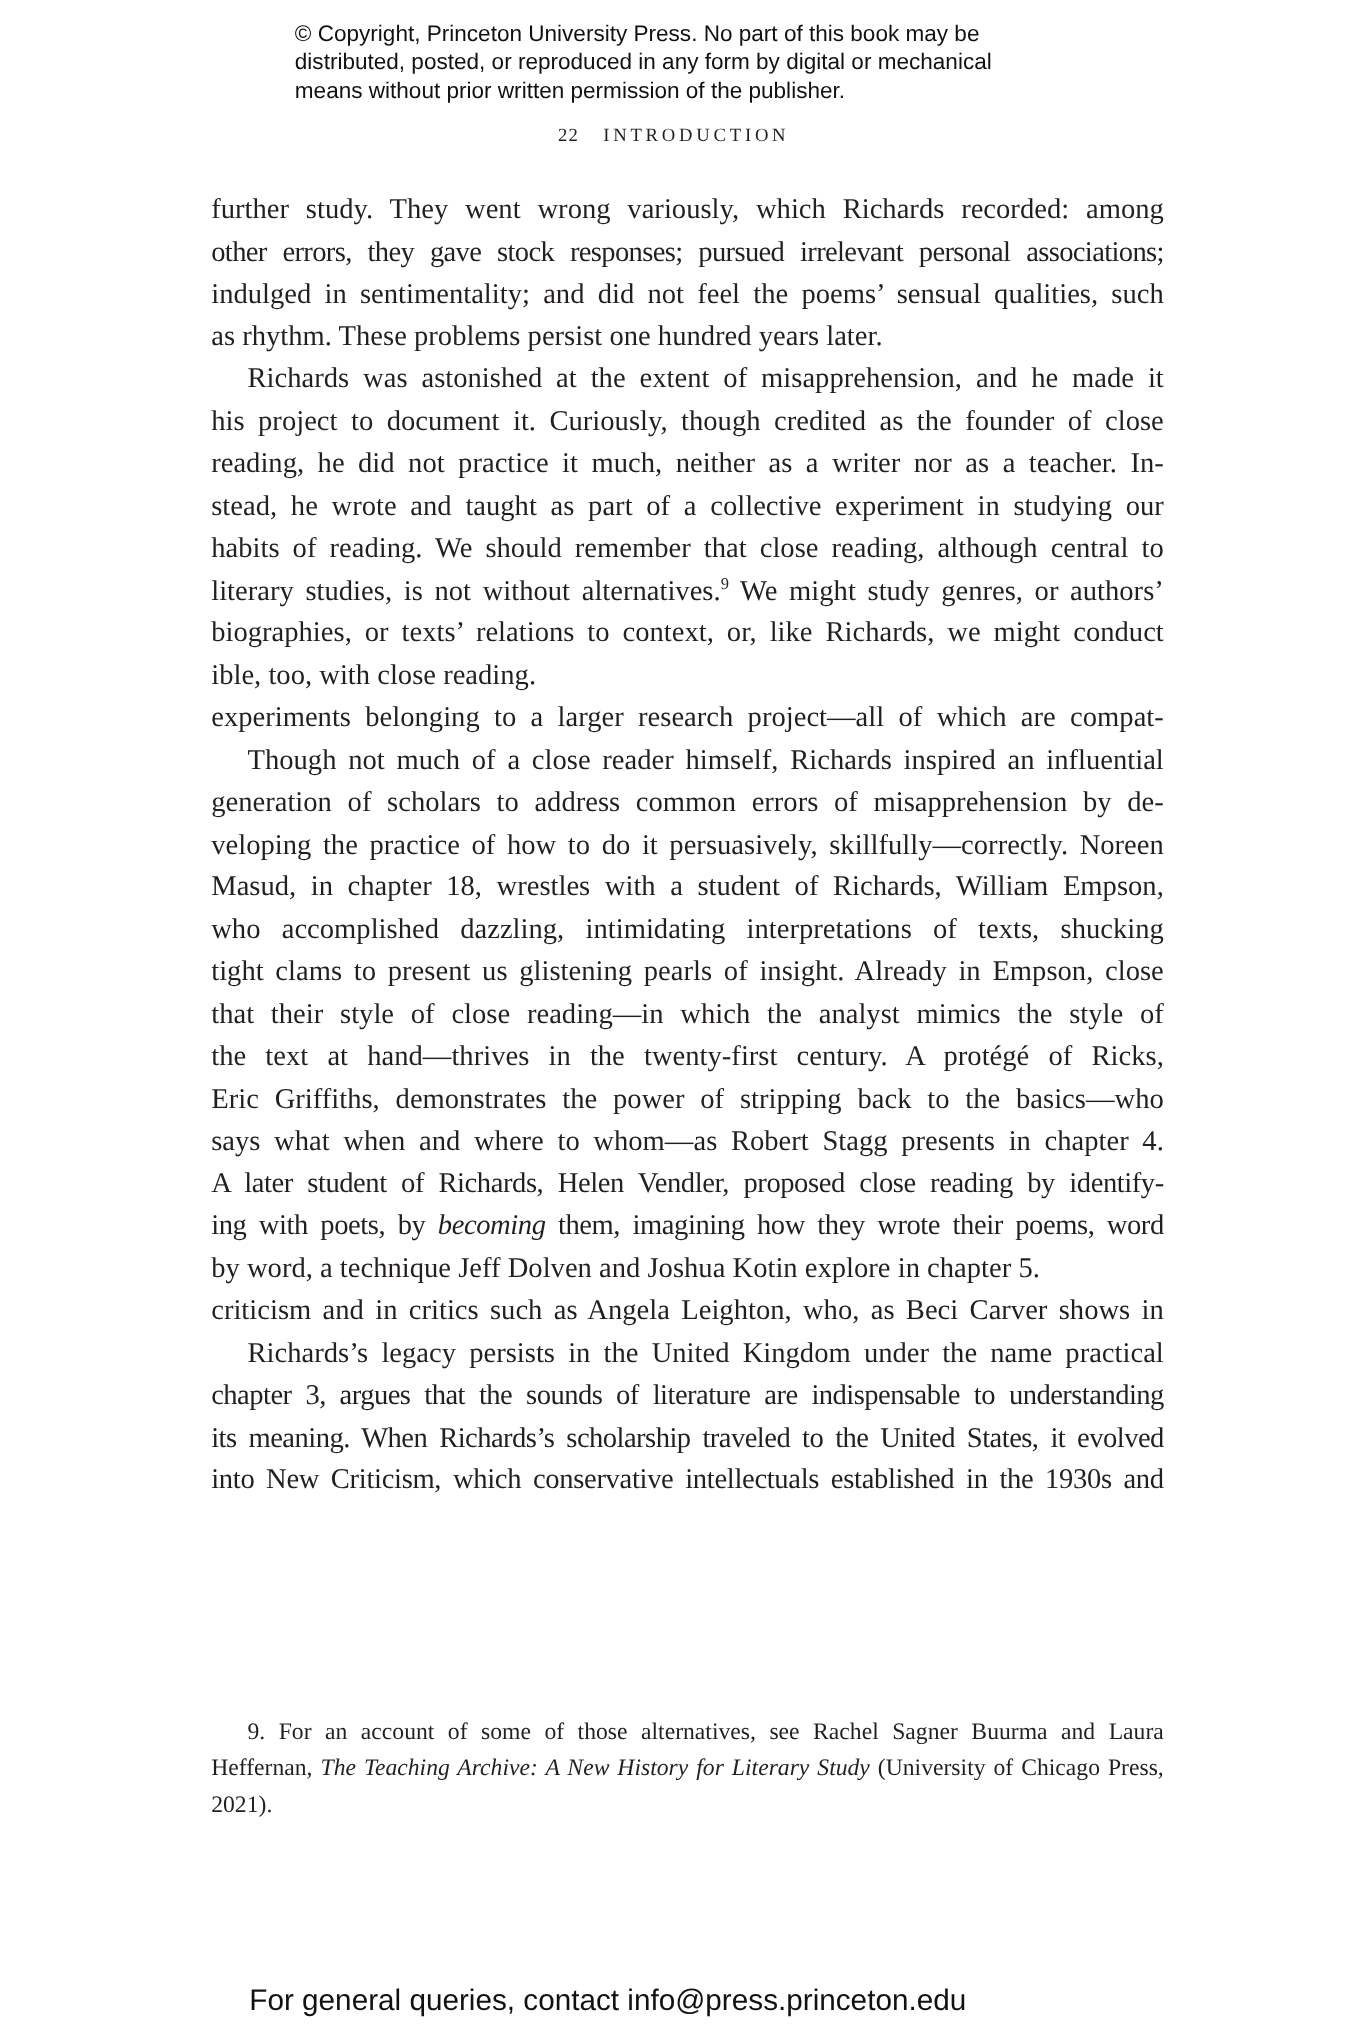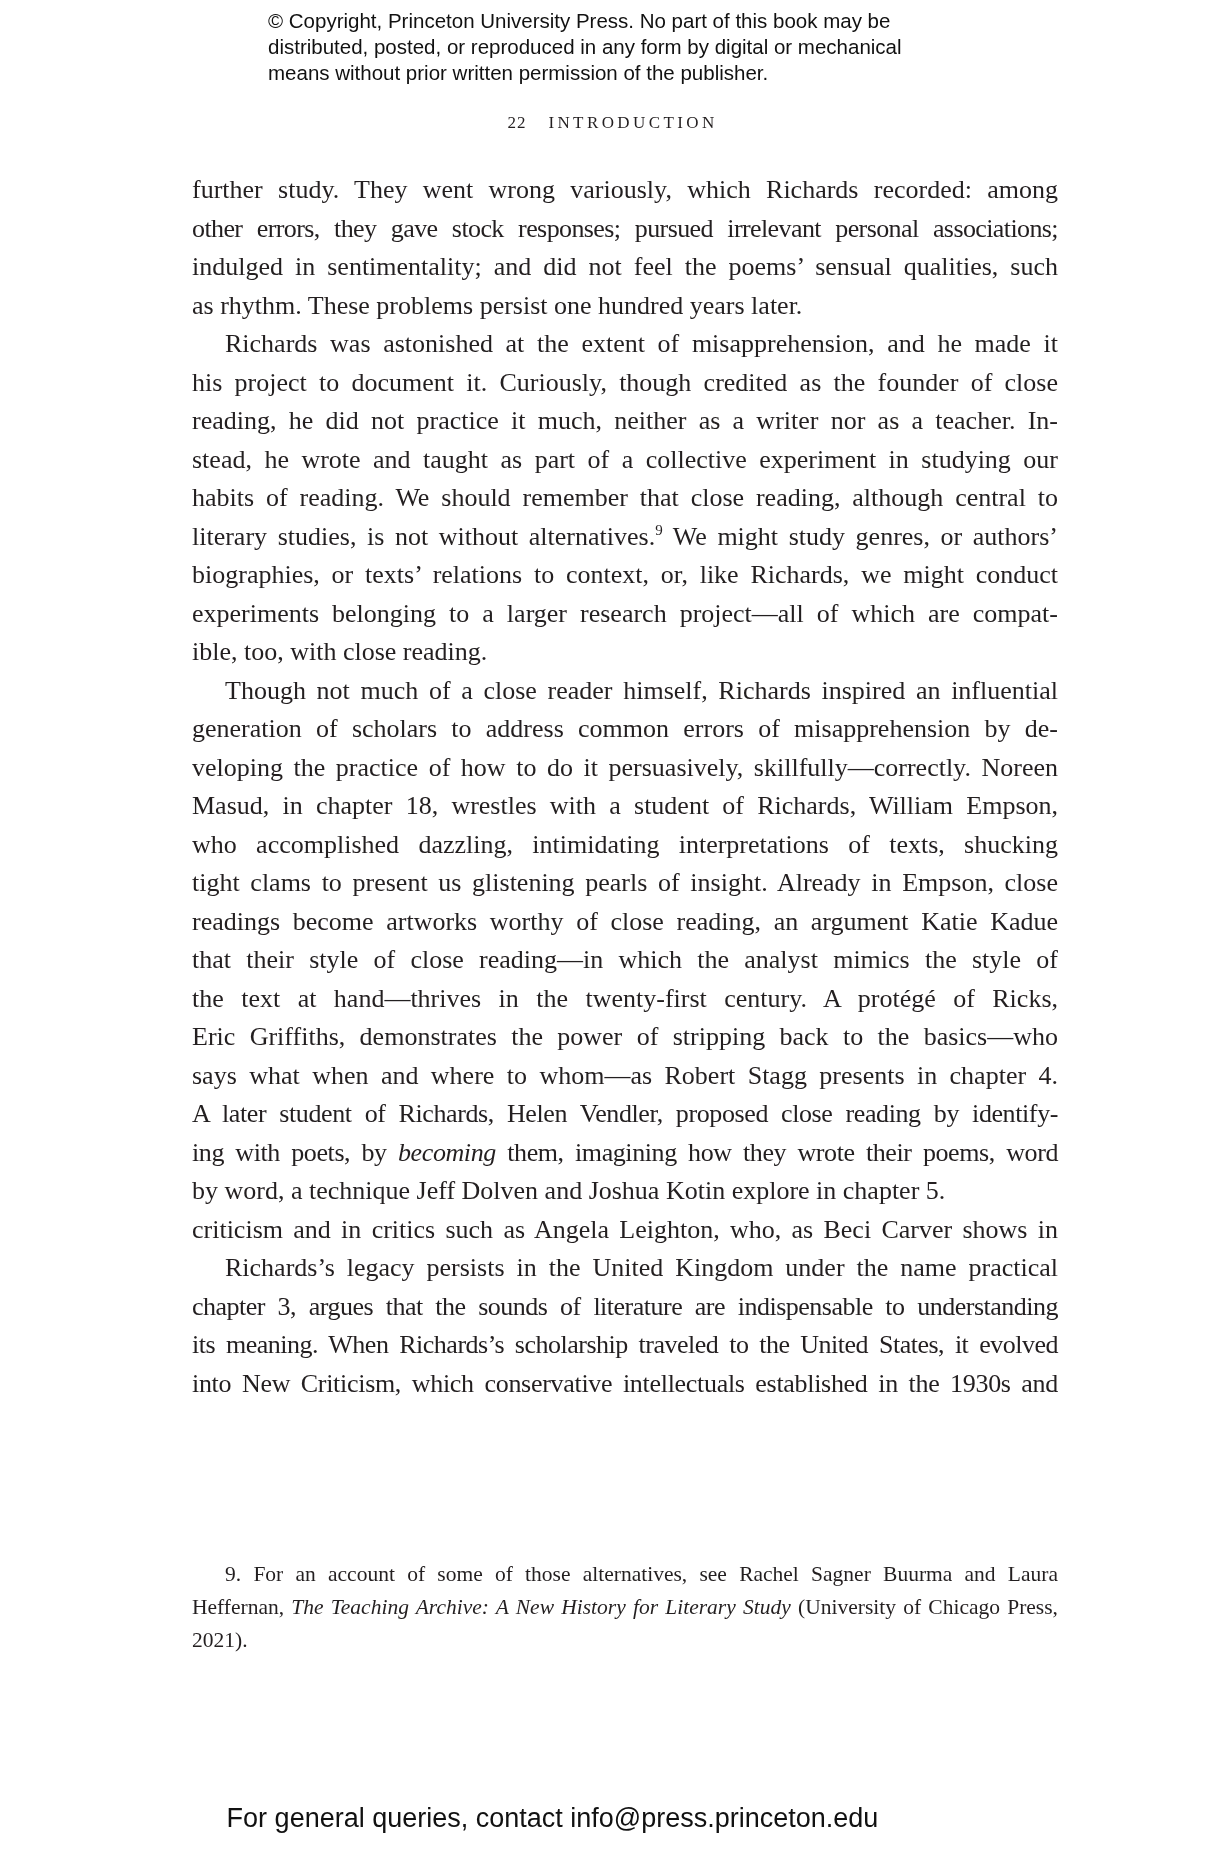--- a/index.html
+++ b/index.html
@@ -1,18 +1,18 @@
 <!DOCTYPE html>
 <html><head>
 <meta charset="utf-8">
 <style>
   html, body { margin: 0; padding: 0; background: #ffffff; }
   body { width: 1225px; height: 1850px; position: relative; overflow: hidden; color: #231f20; }
   .copyright {
-    position: absolute; left: 268px; top: 8px; width: 720px;
+    position: absolute; left: 268px; top: 18px; width: 720px;
     font-family: "Liberation Sans", sans-serif; font-size: 20.5px; line-height: 26px;
     color: #111111;
   }
   .copyright .cl { display: block; white-space: nowrap; }
   .running-head {
     position: absolute; left: 0; width: 1225px; top: 113px; text-align: center;
     font-family: "Liberation Serif", serif; font-size: 17px; letter-spacing: 3.4px;
     color: #231f20;
   }
   .running-head .pg { margin-right: 22px; letter-spacing: 1px; }
@@ -62,31 +62,30 @@
     <span class="line last">as rhythm. These problems persist one hundred years later.</span>
   </div>
   <div>
     <span class="line indent">Richards was astonished at the extent of misapprehension, and he made it</span>
     <span class="line">his project to document it. Curiously, though credited as the founder of close</span>
     <span class="line">reading, he did not practice it much, neither as a writer nor as a teacher. In-</span>
     <span class="line">stead, he wrote and taught as part of a collective experiment in studying our</span>
     <span class="line">habits of reading. We should remember that close reading, although central to</span>
     <span class="line"><span>literary studies, is not without alternatives.</span><sup class="sup">9</sup> <span>We might study genres, or authors’</span></span>
     <span class="line">biographies, or texts’ relations to context, or, like Richards, we might conduct</span>
+    <span class="line last">ible, too, with close reading.</span>
     <span class="line">experiments belonging to a larger research project—all of which are compat-</span>
-    <span class="line last">ible, too, with close reading.</span>
   </div>
   <div>
     <span class="line indent">Though not much of a close reader himself, Richards inspired an influential</span>
     <span class="line">generation of scholars to address common errors of misapprehension by de-</span>
     <span class="line">veloping the practice of how to do it persuasively, skillfully—correctly. Noreen</span>
     <span class="line">Masud, in chapter 18, wrestles with a student of Richards, William Empson,</span>
     <span class="line">who accomplished dazzling, intimidating interpretations of texts, shucking</span>
     <span class="line">tight clams to present us glistening pearls of insight. Already in Empson, close</span>
-    <span class="line">readings become artworks worthy of close reading, an argument Katie Kadue</span>
     <span class="line">that their style of close reading—in which the analyst mimics the style of</span>
     <span class="line">the text at hand—thrives in the twenty-first century. A protégé of Ricks,</span>
     <span class="line">Eric Griffiths, demonstrates the power of stripping back to the basics—who</span>
     <span class="line">says what when and where to whom—as Robert Stagg presents in chapter 4.</span>
     <span class="line" style="letter-spacing:-0.4px">A later student of Richards, Helen Vendler, proposed close reading by identify-</span>
     <span class="line" style="letter-spacing:-0.4px"><span>ing with poets, by </span><em>becoming</em><span> them, imagining how they wrote their poems, word</span></span>
     <span class="line last">by word, a technique Jeff Dolven and Joshua Kotin explore in chapter 5.</span>
   </div>
   <div>
     <span class="line">criticism and in critics such as Angela Leighton, who, as Beci Carver shows in</span>

